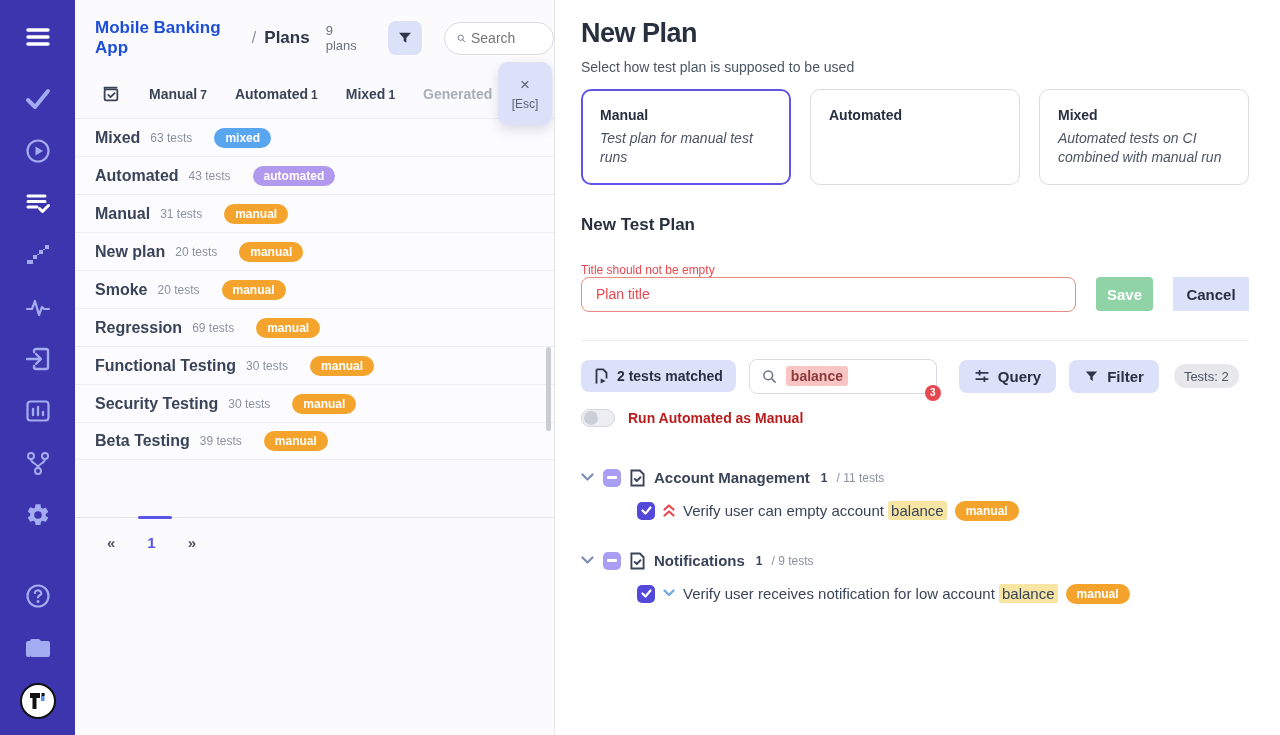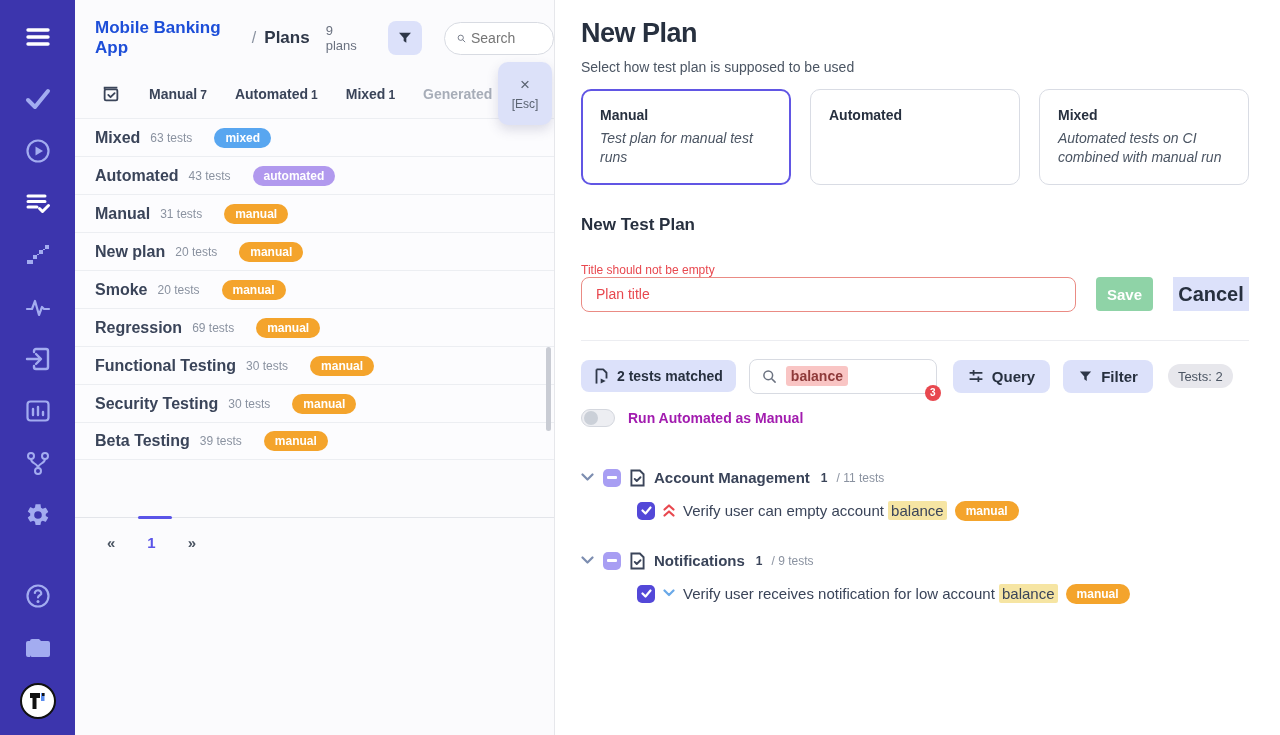--- a/index.html
+++ b/index.html
@@ -73,46 +73,46 @@
   .card-desc { font-size:14px; color:#4B5563; margin-top:6px; line-height:1.35;font-style:italic; }
 
   .form-heading { font-size:17px; font-weight:bold; color:#27303F; margin-top:30px; }
   .form-error { font-size:12px; color:#E8484F; margin-top:28px; }
   .form-row { display:flex; align-items:center; gap:20px; }
   .title-input { flex:1; height:35px; border:1px solid #EA8B84; border-radius:8px; padding:0 14px;
     font-size:14px; font-family:inherit; outline:none; color:#E8484F; background:#fff; }
   .title-input::placeholder { color:#E8484F; opacity:1; }
   .btn-save { width:57px; height:34px; background:#8FD3A7; color:#fff; font-weight:bold; font-size:15px;
     border:none; border-radius:4px; cursor:pointer; font-family:inherit; }
-  .btn-cancel { width:76px; height:34px; background:#DCE1FA; color:#27303F; font-weight:bold; font-size:20px;
+  .btn-cancel { width:76px; height:34px; background:#DCE1FA; color:#27303F; font-weight:bold; font-size:15px;
     border:none; border-radius:0; cursor:pointer; font-family:inherit; }
   .mp-divider { border-top:1px solid #ECEDF1; margin:28px 0 18px; }
 
   .toolbar { display:flex; align-items:center; gap:13px; }
   .tb-matched { height:32px; background:#DCE1FA; border-radius:8px; display:flex; align-items:center;
     gap:8px; padding:0 13px; font-size:14px; font-weight:bold; color:#27303F; cursor:pointer; }
   .tb-search { position:relative; width:188px; height:35px; border:1px solid #D8DBE2; border-radius:8px;
     background:#fff; display:flex; align-items:center; gap:9px; padding:0 12px; cursor:text; }
   .tb-search-term { background:#F9C5C4; color:#8E3A3A; font-weight:bold; font-size:14px;
     padding:2px 5px; border-radius:3px; }
   .tb-search-badge { position:absolute; right:-5px; bottom:-8px; width:16px; height:16px; background:#E8484F;
     color:#fff; border-radius:50%; font-size:10px; font-weight:bold; display:flex; align-items:center;
     justify-content:center; }
   .tb-btn { height:33px; background:#DCE1FA; border-radius:8px; display:flex; align-items:center;
     gap:8px; padding:0 15px; font-size:15px; font-weight:bold; color:#27303F; cursor:pointer; }
-  .tb-query { margin-left:3px; }
+  .tb-query { margin-left:9px; }
   .tb-tests-pill { height:24px; background:#E7E7EC; border-radius:12px; padding:0 10px; font-size:13px;
     color:#4B5563; display:flex; align-items:center; margin-left:2px; }
 
   .toggle-row { display:flex; align-items:center; gap:13px; margin-top:15px; }
   .toggle { width:34px; height:18px; border-radius:9px; background:#EDEEF2; border:1px solid #D4D7DE;
     position:relative; cursor:pointer; }
   .toggle-knob { position:absolute; left:2px; top:1px; width:14px; height:14px; border-radius:50%;
     background:#CBD0D8; }
-  .toggle-label { font-size:14px; font-weight:bold; color:#a21caf; }
+  .toggle-label { font-size:14px; font-weight:bold; color:#b91c1c; }
 
   .tree { margin-top:42px; }
   .tree-group { display:flex; align-items:center; gap:9px; }
   .tree-group + .tree-test { margin-top:14px; }
   .chev { cursor:pointer; display:flex; }
   .cb { width:18px; height:18px; border-radius:5px; display:flex; align-items:center; justify-content:center;
     cursor:pointer; flex-shrink:0; }
   .cb-ind { background:#A89EF3; }
   .cb-checked { background:#5348D8; }
   .group-name { font-size:15px; font-weight:bold; color:#3A4459; }

